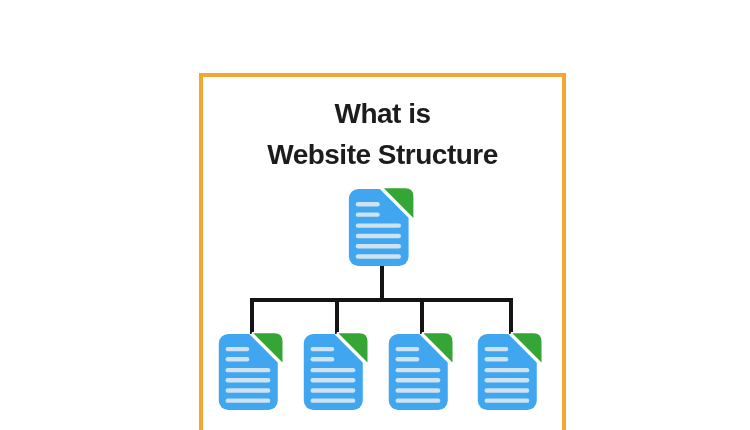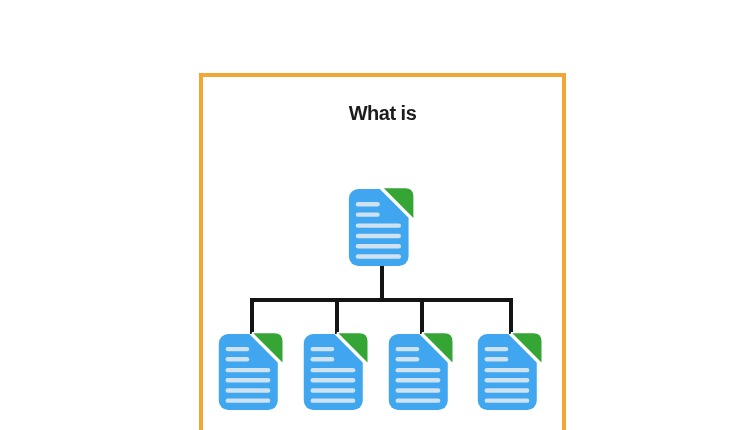--- a/index.html
+++ b/index.html
@@ -13,21 +13,21 @@
   .frame {
     position: absolute;
     left: 199px; top: 73px;
     width: 359px; height: 400px;
     border: 4px solid var(--accent-border, #F2A633);
     background: #ffffff;
   }
   .title {
     margin: 16px 0 0 0;
     text-align: center;
-    font-size: 20px;
+    font-size: 28px;
     line-height: 41px;
     font-weight: 700;
     letter-spacing: -0.5px;
     color: var(--title-text, #1C1C1C);
   }
   .title span { display: block; }
   .tree { position: absolute; left: 0; top: 0; right: 0; bottom: 0; }
   .connector {
     position: absolute;
     background: var(--connector-black, #141414);
@@ -55,20 +55,21 @@
     paint-order: stroke; stroke-linejoin: round;
   }
   .tline { fill: var(--doc-line, #CFE2F1); }
 </style>
 </head>
 <body>
 
 <div class="frame">
   <h1 class="title">
     <span>What is</span>
+    <span>Website Structure</span>
   </h1>
 
   <div class="tree">
     <div class="connector" id="v-root"></div>
     <div class="connector" id="h-main"></div>
     <div class="connector stub" id="stub-1"></div>
     <div class="connector stub" id="stub-2"></div>
     <div class="connector stub" id="stub-3"></div>
     <div class="connector stub" id="stub-4"></div>
 

